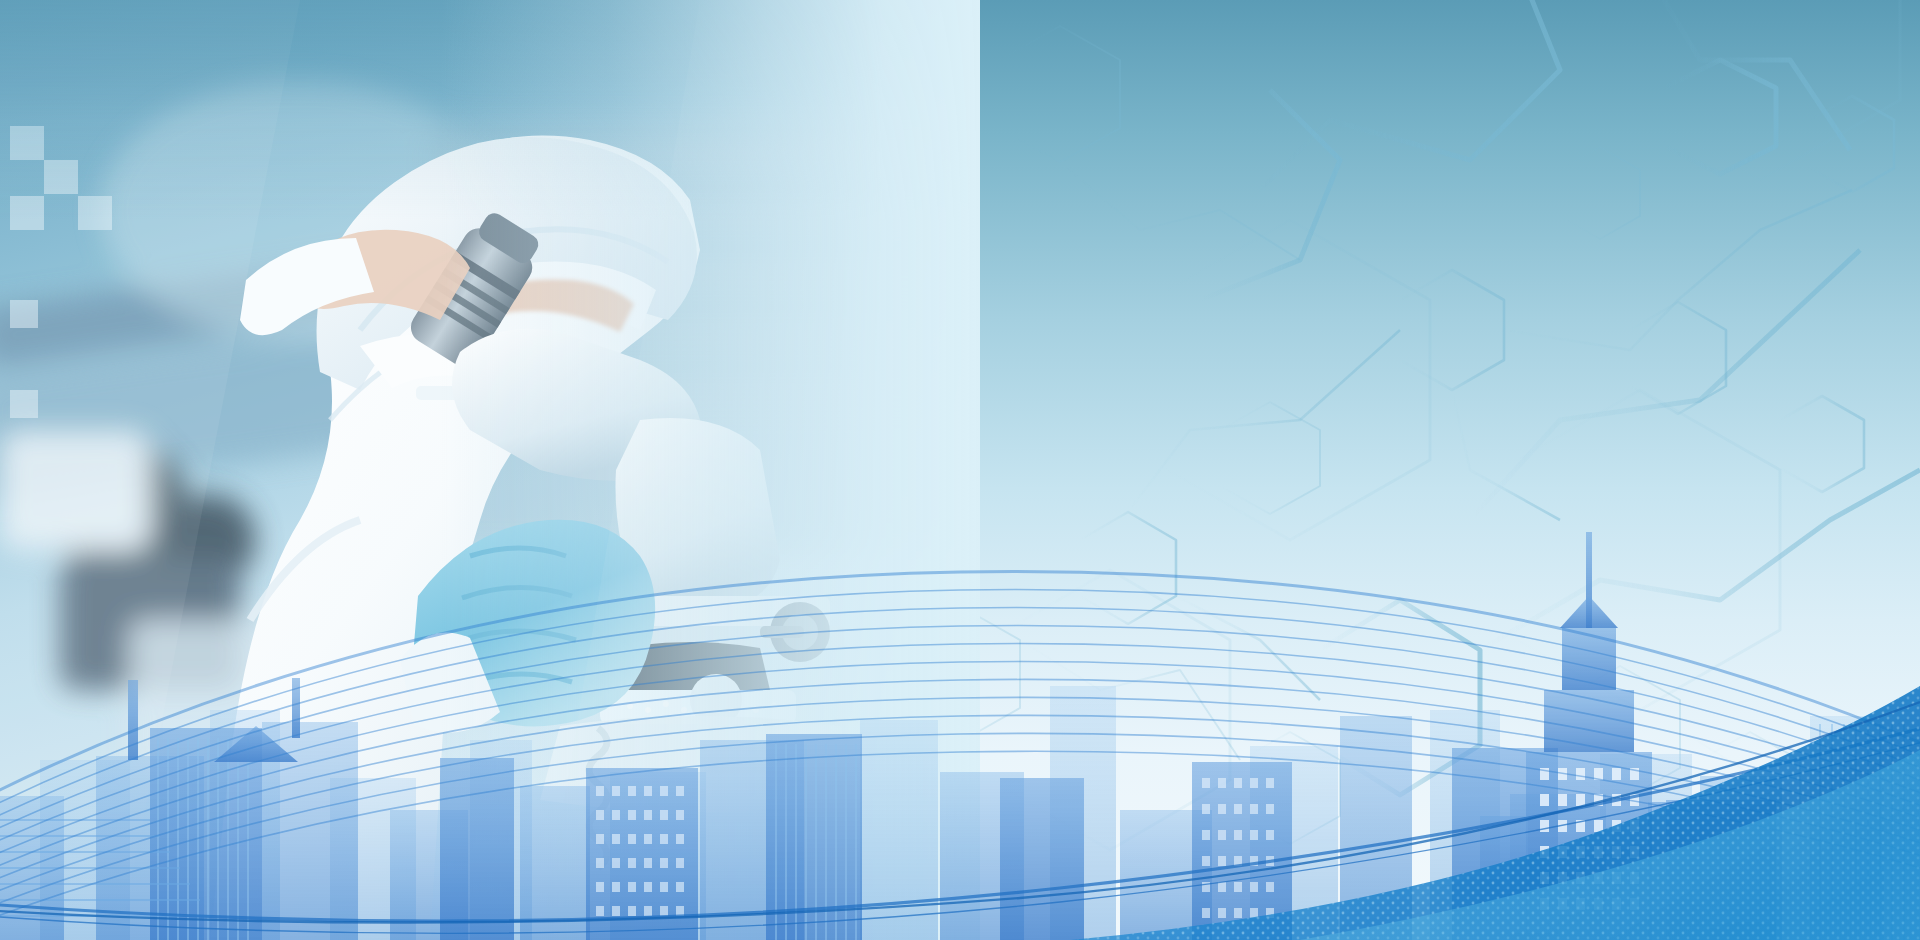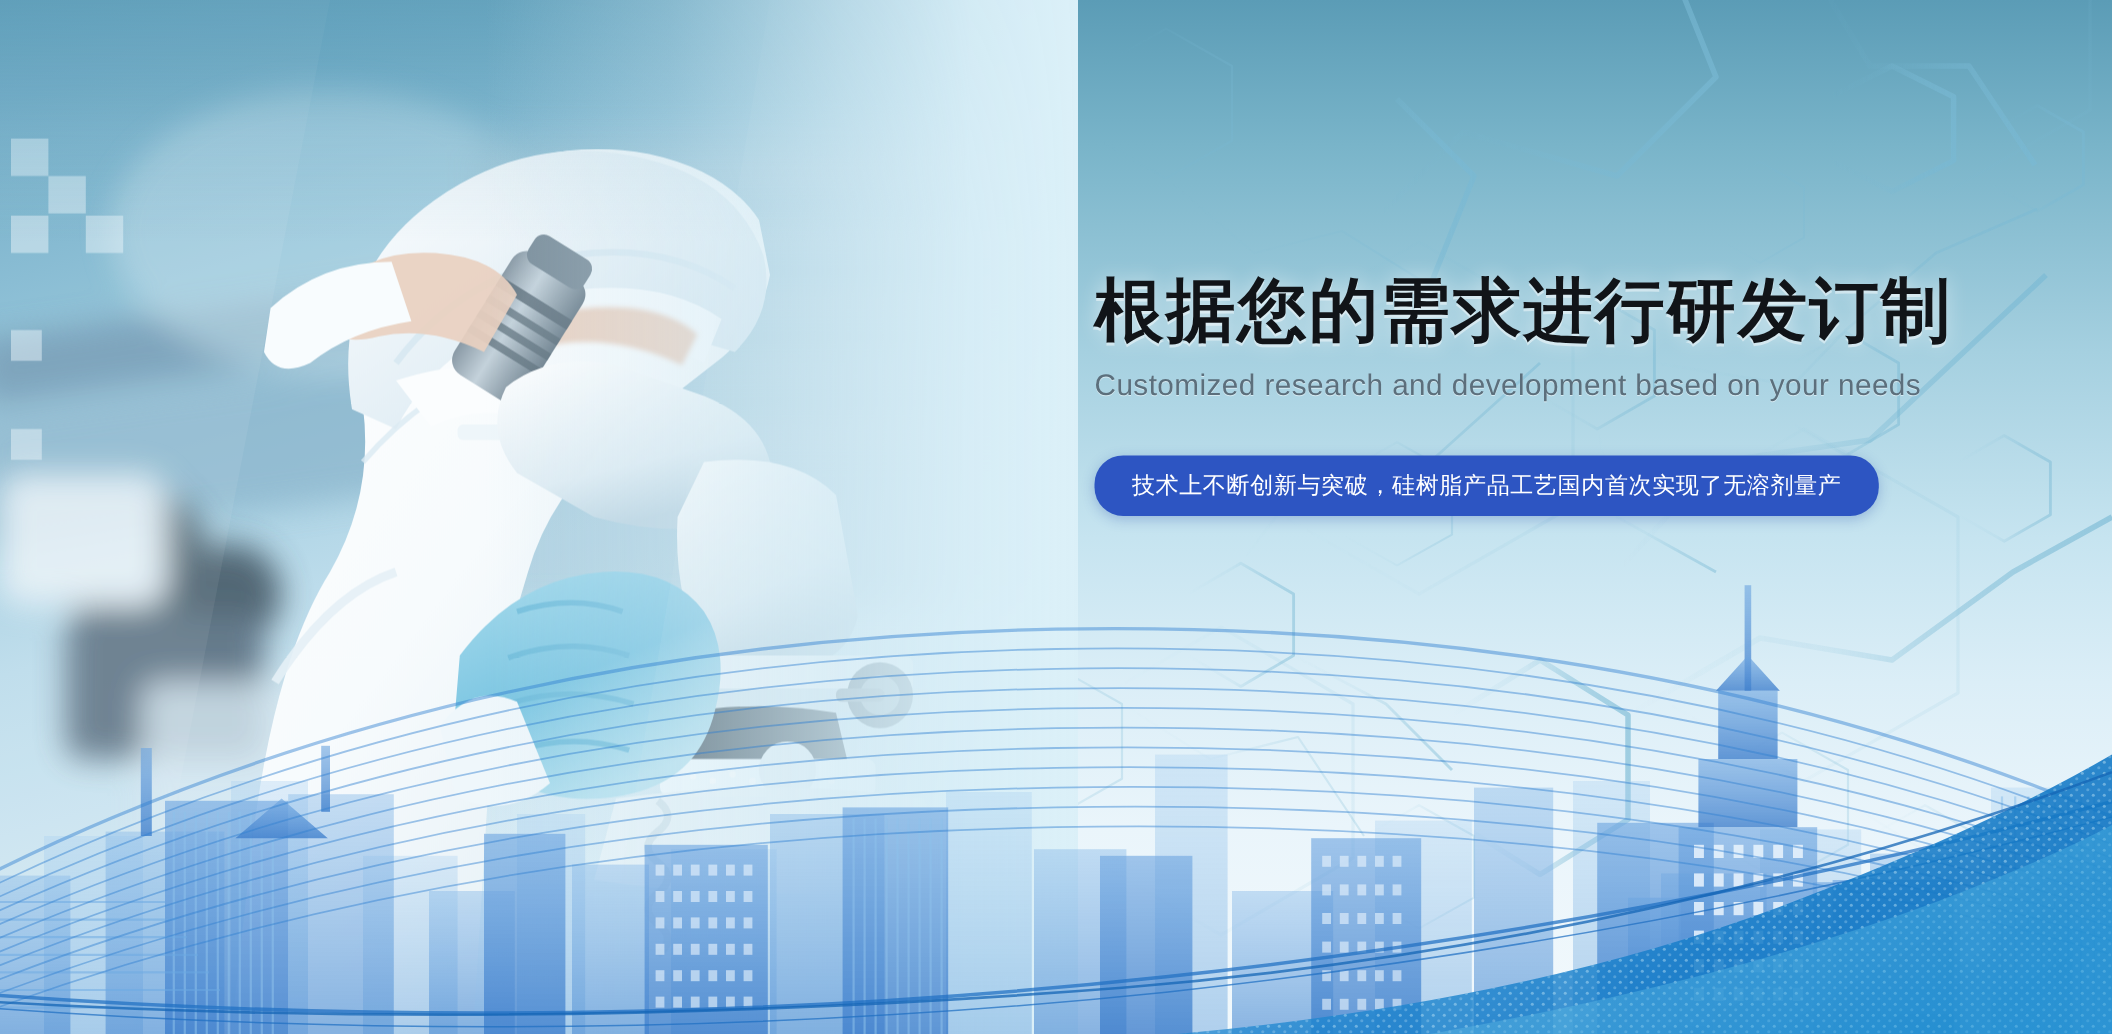--- a/index.html
+++ b/index.html
@@ -580,19 +580,14 @@
           <circle cx="8" cy="8" r="1.4" fill="#bfe4f7" opacity=".30"></circle>
         </pattern>
       </defs>
       <path d="M1070 300 Q1400 270 1640 176 Q1810 110 1920 46 L1920 300 Z" fill="url(#wv)"></path>
       <path d="M1070 300 Q1400 270 1640 176 Q1810 110 1920 46 L1920 300 Z" fill="url(#dots)"></path>
       <path d="M1300 300 Q1560 254 1760 180 Q1860 142 1920 110 L1920 300 Z" fill="url(#wv2)"></path>
       <path d="M-20 270 Q480 300 1020 258 Q1500 218 1920 62" fill="none" stroke="#1466b6" stroke-width="2.4" opacity=".75"></path>
     </svg>
   </div>
 
-  <div class="content">
-    <div class="headline">根据您的需求进行研发订制</div>
-    <div class="subhead">Customized research and development based on your needs</div>
-    <div class="pill">技术上不断创新与突破，硅树脂产品工艺国内首次实现了无溶剂量产</div>
-  </div>
 
 </div>
 
 </body></html>

